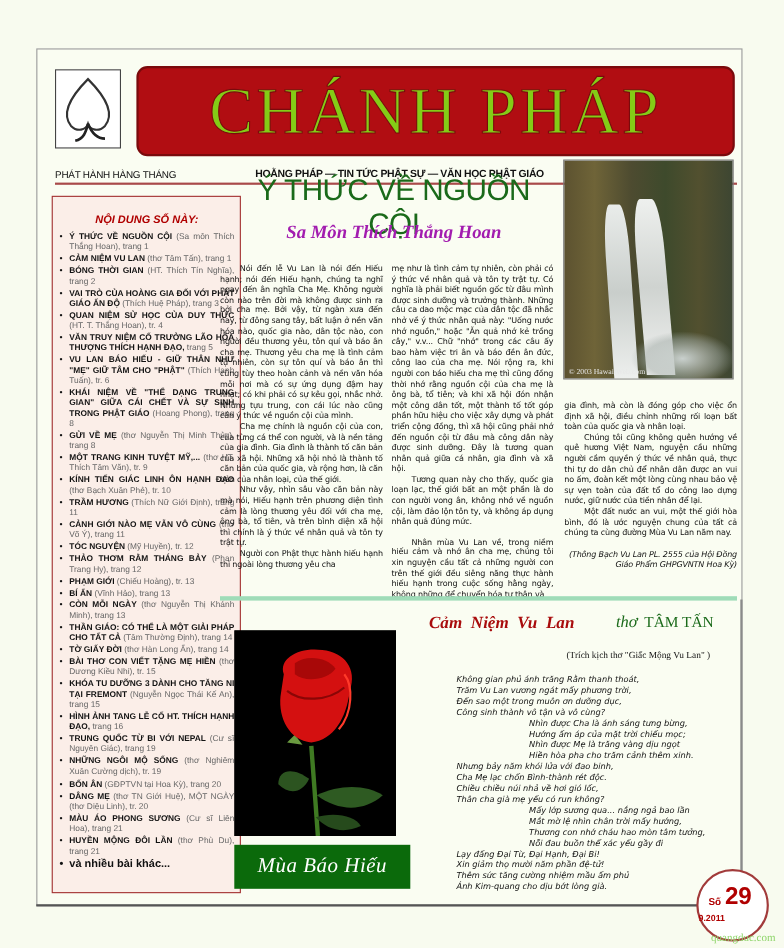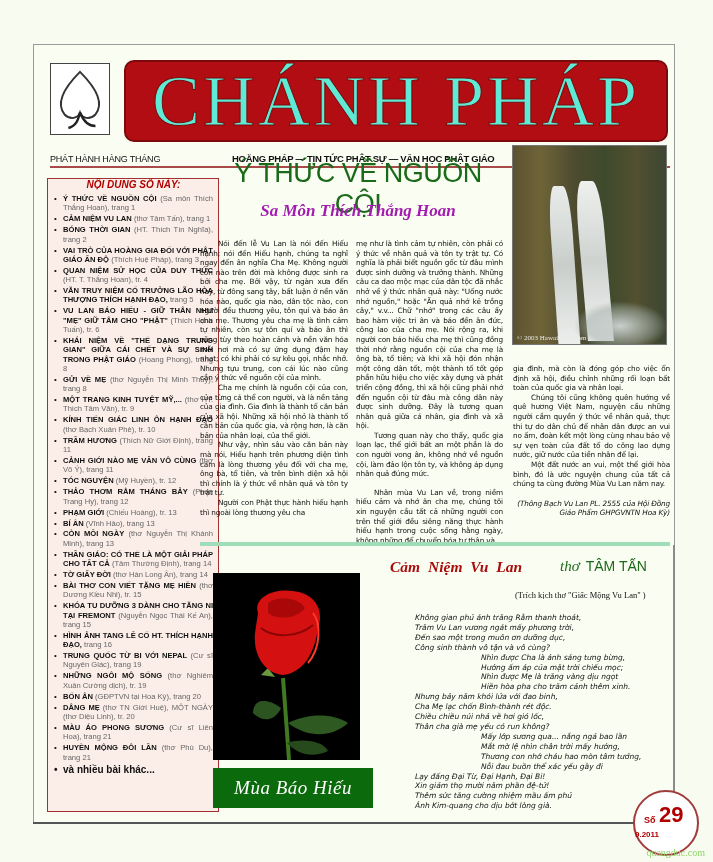--- a/index.html
+++ b/index.html
@@ -5,29 +5,29 @@
   * { box-sizing: border-box; margin: 0; padding: 0; }
   html, body { width: 713px; height: 862px; background: #f8fbef; overflow: hidden; }
   body { position: relative; font-family: "DejaVu Sans", sans-serif; color: #111; }
 
   .page { position: absolute; left: 33px; top: 44px; width: 642px; height: 780px; border: 1px solid #9a9a9a; background: #fafdf2; }
 
   
   .logo-box { position: absolute; left: 50px; top: 63px; width: 60px; height: 72px; border: 1px solid #444; background: #fff; }
   .logo-box svg { width: 100%; height: 100%; }
   .banner { position: absolute; left: 124px; top: 60px; width: 544px; height: 82px; background: #b10d12; border-radius: 10px; border: 2px solid #7a0a0c; display: flex; align-items: center; justify-content: center; }
-  .banner-title { font-family: "Liberation Serif", serif; color: #5eead4; font-size: 72px; letter-spacing: 3px; line-height: 1; -webkit-text-stroke: 1px #7a0a0c; }
+  .banner-title { font-family: "Liberation Serif", serif; color: #84cc16; font-size: 60px; letter-spacing: 3px; line-height: 1; -webkit-text-stroke: 1px #7a0a0c; }
 
   .subbar { position: absolute; left: 50px; top: 152px; width: 620px; height: 16px; border-bottom: 2px solid #a94a4a; font-size: 9.5px; }
   .subbar .left { position: absolute; left: 0; top: 2px; font-family: Liberation Sans, sans-serif; font-size: 9px; letter-spacing: -0.2px; }
   .subbar .mid { position: absolute; left: 182px; top: 1px; font-weight: bold; font-size: 9.5px; letter-spacing: -0.3px; font-family: "Liberation Sans", sans-serif; }
   .subbar .right { position: absolute; right: 4px; top: 1px; font-size: 10.5px; font-family: "Liberation Sans", sans-serif; }
 
   
-  .toc { position: absolute; left: 47px; top: 178px; width: 172px; height: 634px; border: 1px solid #a23030; background: #fbeee8; padding: 0 5px 0 6px; }
+  .toc { position: absolute; left: 47px; top: 178px; width: 172px; height: 634px; border: 1px solid #a23030; background: #fbeee8; padding: 16px 5px 0 6px; }
   .toc-title { text-align: center; color: #b00000; font-weight: bold; font-style: italic; font-family: "Liberation Sans", sans-serif; font-size: 10px; margin-bottom: 4px; }
   .toc-item { position: relative; padding-left: 9px; font-family: "Liberation Sans", sans-serif; font-size: 7.6px; line-height: 9.3px; margin-bottom: 1.7px; text-align: justify; }
   .toc-item::before { content: "•"; position: absolute; left: 0; top: 0; font-size: 8px; }
   .toc-item .t { font-weight: bold; }
   .toc-item .a { color: #666; }
   .toc-more { position: relative; padding-left: 9px; font-family: "Liberation Sans", sans-serif; font-weight: bold; font-size: 10px; margin-top: 2px; }
   .toc-more::before { content: "•"; position: absolute; left: 0; }
 
   
   .art-title { position: absolute; left: 213px; top: 158px; width: 290px; text-align: center; color: #1a6a1a; font-family: "Liberation Sans", sans-serif; font-size: 27px; letter-spacing: -0.5px; }
@@ -52,21 +52,21 @@
 
   
   .rose { position: absolute; left: 213px; top: 573px; width: 147px; height: 187px; background: #000; overflow: hidden; }
   .rose svg { width: 100%; height: 100%; }
   .rose-caption { position: absolute; left: 213px; top: 768px; width: 160px; height: 40px; background: #0b6a0b; color: #fff; display: flex; align-items: center; justify-content: center; font-family: "Liberation Serif", serif; font-style: italic; font-size: 19px; letter-spacing: 0.5px; }
 
   
   .poem-title { position: absolute; left: 390px; top: 558px; font-family: "Liberation Serif", serif; font-style: italic; font-weight: bold; color: #a80c0c; font-size: 15.5px; word-spacing: 4px; }
   .poem-by { position: absolute; left: 560px; top: 558px; color: #1a6a1a; font-size: 14px; }
   .poem-by .it { font-family: "Liberation Serif", serif; font-style: italic; font-size: 15px; margin-right: 6px; }
-  .poem-by .nm { font-family: Liberation Sans, sans-serif; }
+  .poem-by .nm { font-family: Liberation Serif, serif; }
   .poem-excerpt { position: absolute; left: 515px; top: 590px; font-family: "Liberation Serif", serif; font-size: 8.5px; }
   .poem { position: absolute; left: 415px; top: 613px; font-family: "DejaVu Sans", sans-serif; font-style: italic; font-size: 7.5px; line-height: 9.9px; }
   .poem .ln { white-space: nowrap; }
   .poem .ln.ind { padding-left: 66px; }
 
   .vline { position: absolute; left: 673px; top: 545px; width: 2px; height: 270px; background: #8a8a8a; }
   .bottom-line { position: absolute; left: 33px; top: 822px; width: 602px; height: 2px; background: #555; }
 
   .issue-badge { position: absolute; left: 633px; top: 790px; width: 66px; height: 66px; border: 2px solid #a23b3b; border-radius: 50%; background: #fff; }
   .issue-badge .so { position: absolute; left: 9px; top: 23px; font-family: "Liberation Sans", sans-serif; font-weight: bold; font-size: 9px; color: #b00000; }

